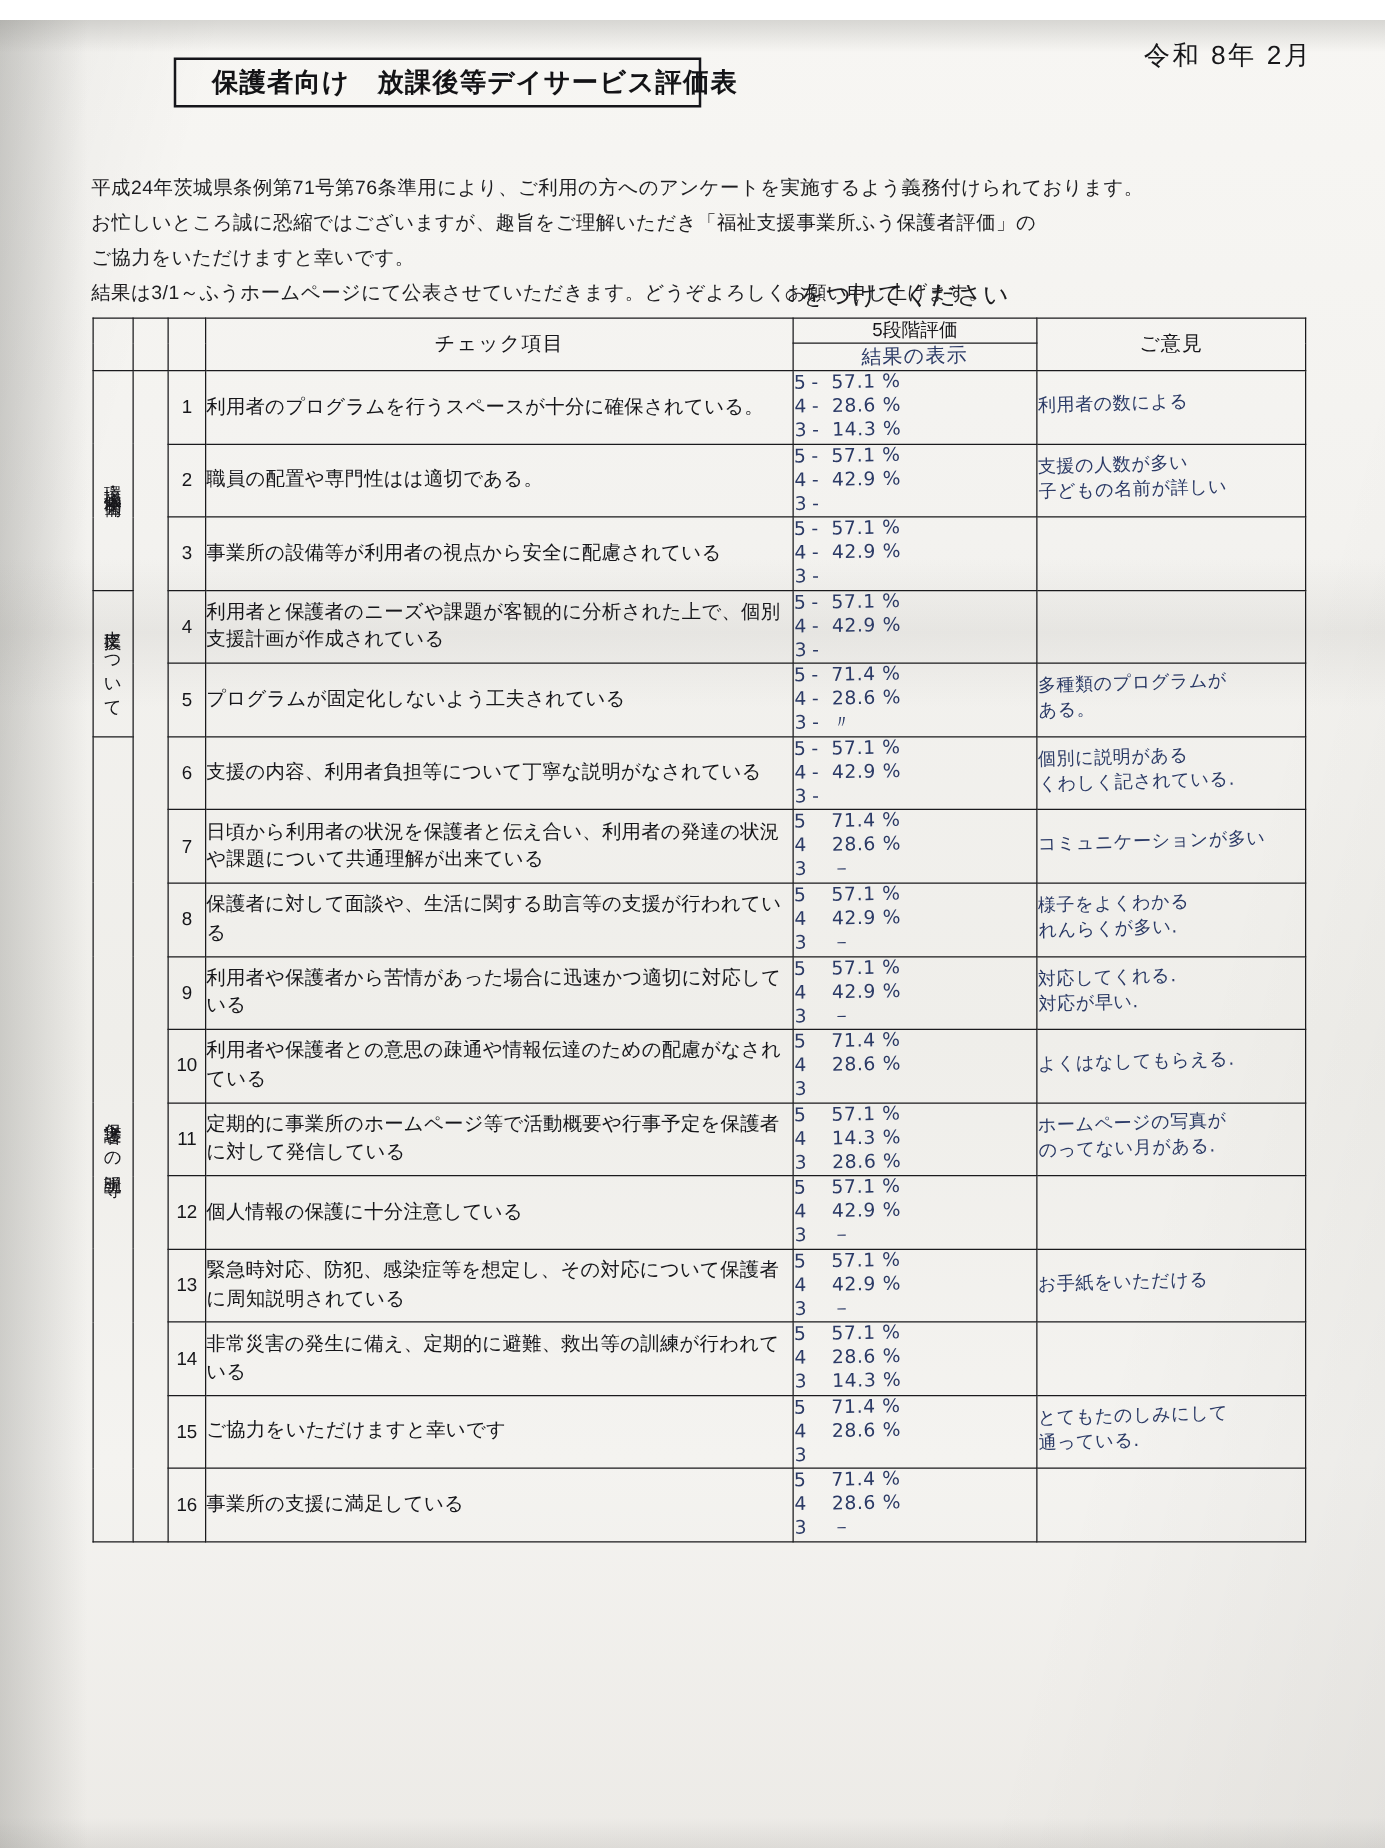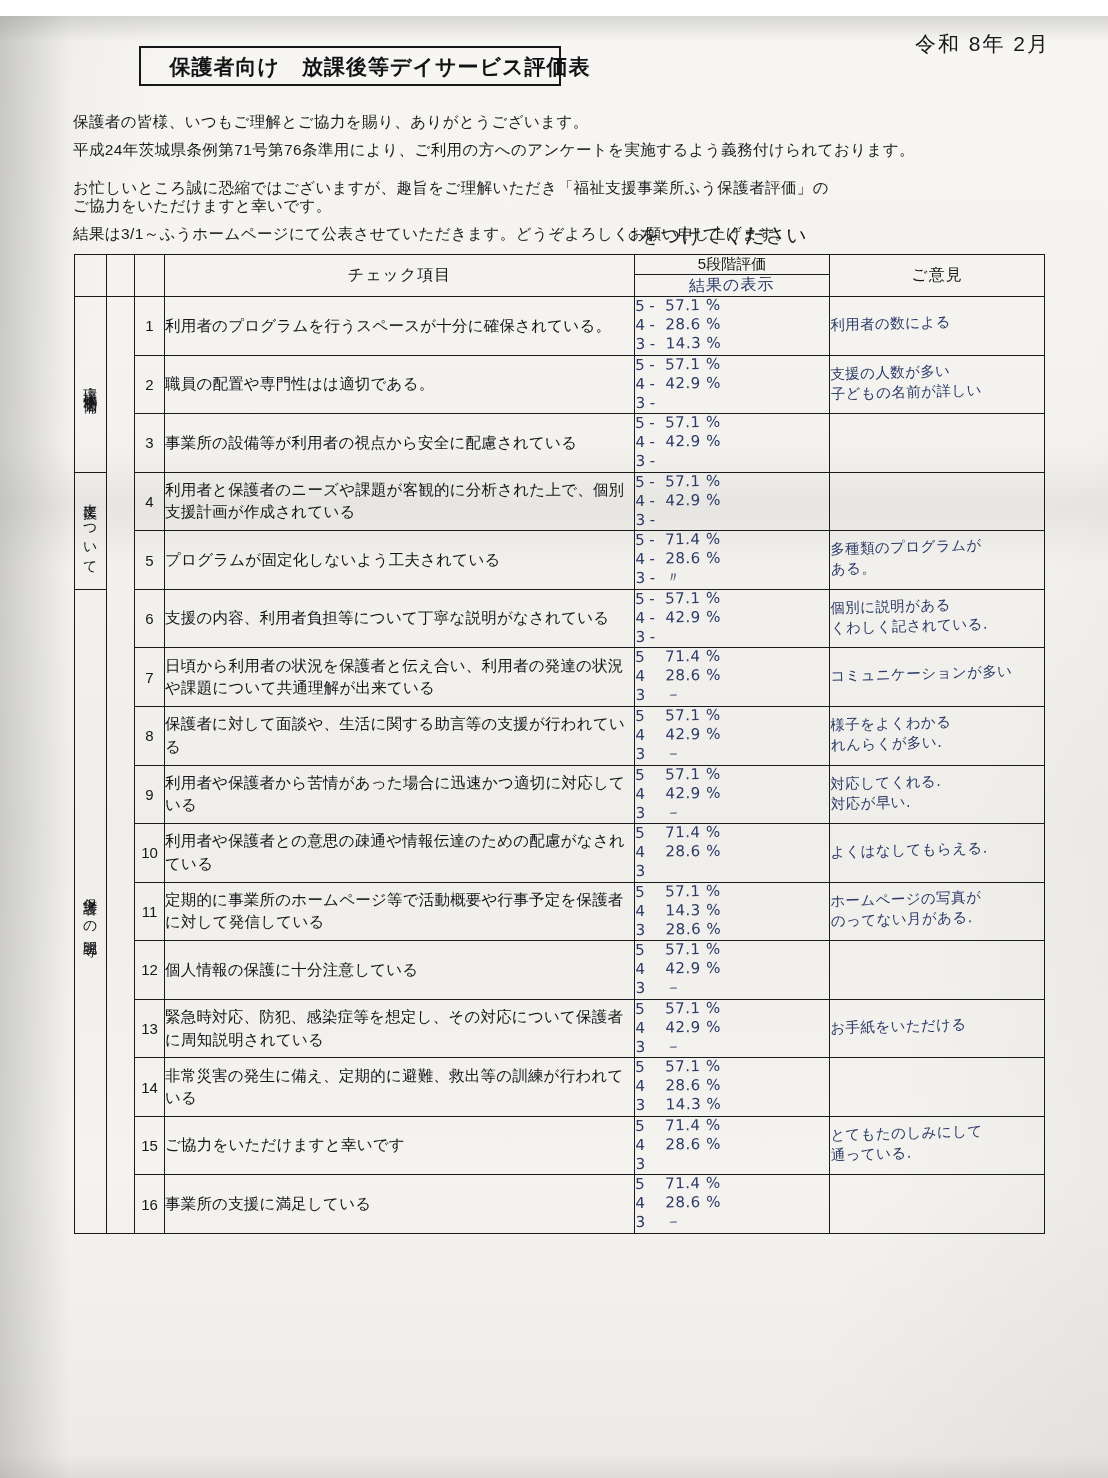--- a/index.html
+++ b/index.html
@@ -85,21 +85,21 @@
   .intro-line {
     position: absolute;
     left: 73px;
     font-size: 15.5px;
     letter-spacing: 0.4px;
     color: #1d1d20;
     white-space: nowrap;
   }
   #intro-0 { top: 96px; }
   #intro-1 { top: 124px; }
-  #intro-2 { top: 162px; }
+  #intro-2 { top: 152px; }
   #intro-3 { top: 180px; }
   #intro-4 { top: 208px; }
 
   #circle-note {
     position: absolute;
     left: 627px;
     top: 206px;
     font-size: 20px;
     letter-spacing: 0.5px;
     color: #1d1d20;
@@ -219,21 +219,20 @@
   <div class="shade" id="shade-top"></div>
   <div class="shade" id="shade-bottom"></div>
   <div class="shade" id="shade-mid"></div>
 
   <div id="era-date" class="doc-text">令和 8年 2月</div>
 
   <div id="title-box">
     <div id="title-text">保護者向け　放課後等デイサービス評価表</div>
   </div>
 
-  <div class="intro-line doc-text" id="intro-0">保護者の皆様、いつもご理解とご協力を賜り、ありがとうございます。</div>
   <div class="intro-line doc-text" id="intro-1">平成24年茨城県条例第71号第76条準用により、ご利用の方へのアンケートを実施するよう義務付けられております。</div>
   <div class="intro-line doc-text" id="intro-2">お忙しいところ誠に恐縮ではございますが、趣旨をご理解いただき「福祉支援事業所ふう保護者評価」の</div>
   <div class="intro-line doc-text" id="intro-3">ご協力をいただけますと幸いです。</div>
   <div class="intro-line doc-text" id="intro-4">結果は3/1～ふうホームページにて公表させていただきます。どうぞよろしくお願い申し上げます。</div>
 
   <div id="circle-note" class="doc-text">○をつけてください</div>
 
   <div id="table-wrap">
     <table class="form">
       <colgroup>

